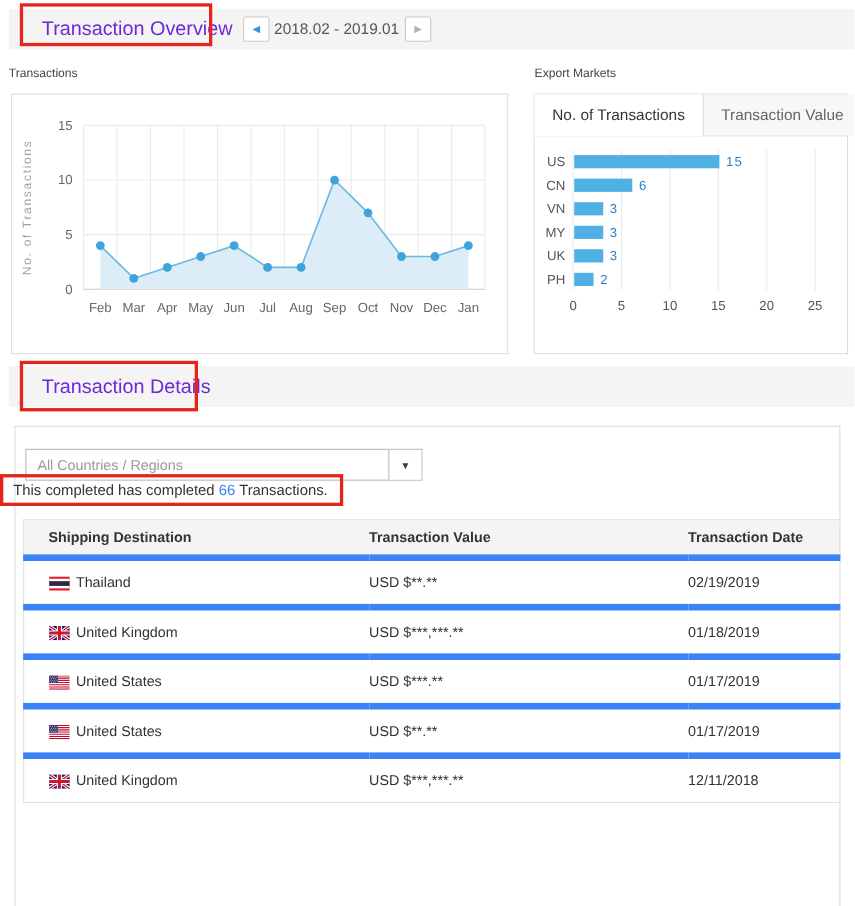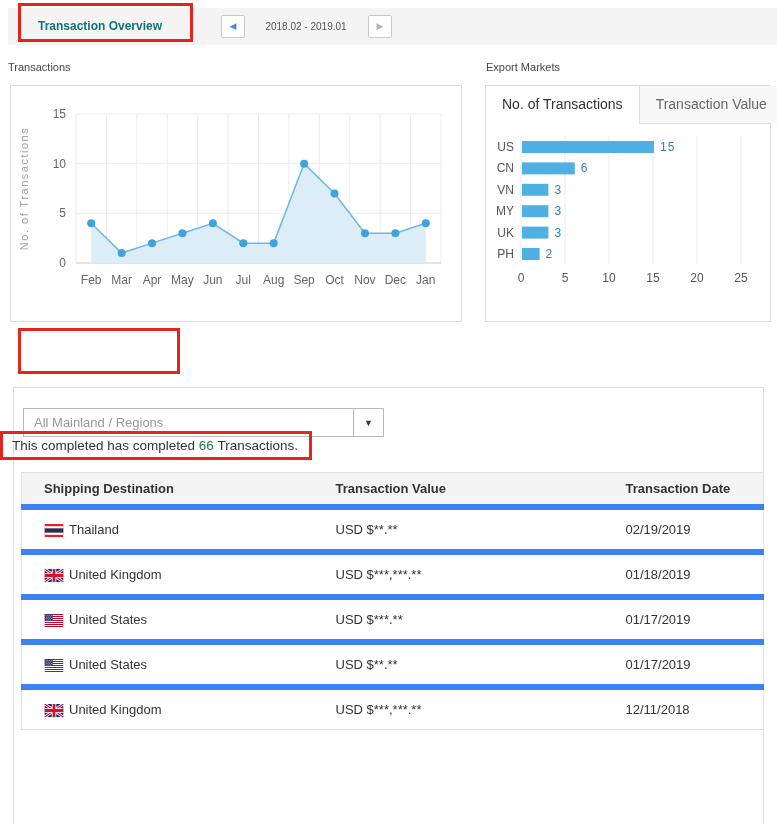--- a/index.html
+++ b/index.html
@@ -3,38 +3,38 @@
 <meta charset="utf-8">
 <style>
   html,body{margin:0;padding:0;background:#fff;}
   .page{position:relative;width:777px;height:824px;overflow:hidden;background:#fff;
         font-family:"Liberation Sans",sans-serif;color:#333;}
 
   
   .bar{position:absolute;left:8px;right:0;height:37px;background:#f4f4f4;}
   #overview-bar{top:8px;}
   #details-bar{top:333px;}
-  .bar .bar-title{margin:0;display:inline-block;padding-left:30px;font-size:12px;
-                  line-height:37px;font-weight:bold;color:#0f766e;}
+  .bar .bar-title{margin:0;display:inline-block;padding-left:30px;font-size:18px;
+                  line-height:37px;font-weight:normal;color:#6d28d9;}
 
   
   .redbox{position:absolute;border:3px solid #e4251c;box-sizing:border-box;
           background:transparent;pointer-events:none;z-index:5;}
   #redbox-overview{left:18px;top:3px;width:175px;height:39px;}
   #redbox-details{left:18px;top:328px;width:162px;height:46px;}
   #redbox-summary{left:0px;top:431px;width:312px;height:29px;}
 
   
   .nav-btn{position:absolute;top:15px;width:24px;height:23px;background:#fff;
            border:1px solid #c9c9c9;border-radius:2px;padding:0;cursor:pointer;
            display:flex;align-items:center;justify-content:center;font-size:9px;line-height:1;}
   #prev-btn{left:221px;color:#3a8fd9;}
   #next-btn{left:368px;color:#b3b3b3;}
   #date-range{position:absolute;left:246px;top:15px;width:120px;height:23px;
-              text-align:center;font-size:10px;line-height:23px;color:#555;}
+              text-align:center;font-size:14px;line-height:23px;color:#555;}
 
   
   .panel-label{position:absolute;font-size:11px;color:#444;}
   #transactions-label{left:8px;top:61px;}
   #export-label{left:486px;top:61px;text-align:right;}
   .panel{position:absolute;background:#fff;border:1px solid #ddd;box-sizing:border-box;}
   #line-panel{left:10px;top:85px;width:452px;height:237px;}
   #export-panel{left:485px;top:85px;width:286px;height:237px;}
 
   .tabs{display:flex;height:37px;border-bottom:1px solid #ddd;}
@@ -51,21 +51,21 @@
   
   #details-panel{position:absolute;left:13px;top:387px;width:751px;height:450px;
                  border:1px solid #ddd;border-bottom:none;box-sizing:border-box;background:#fff;}
   #dropdown{position:absolute;left:23px;top:408px;width:361px;height:29px;border:1px solid #b9b9b9;
             box-sizing:border-box;background:#fff;display:flex;align-items:stretch;cursor:pointer;z-index:2;}
   #dropdown .dd-text{flex:1;padding-left:10px;font-size:13px;color:#999;line-height:27px;
                      overflow:hidden;white-space:nowrap;}
   #dropdown .dd-btn{width:29px;border-left:1px solid #b9b9b9;display:flex;align-items:center;
                     justify-content:center;font-size:9px;color:#3a3a3a;background:#fff;}
   #summary{position:absolute;left:12px;top:438px;font-size:13.5px;color:#333;z-index:2;}
-  #summary a{color:#15803d;text-decoration:none;cursor:pointer;}
+  #summary a{color:#3b82f6;text-decoration:none;cursor:pointer;}
 
   
   #tx-table{position:absolute;left:21px;top:472px;width:742px;border-collapse:collapse;
             table-layout:fixed;background:#fff;border:1px solid #e0e0e0;font-size:13px;color:#333;z-index:1;}
   #tx-table thead th{background:#f4f4f4;height:31px;text-align:left;font-weight:bold;
                      font-size:13px;color:#333;padding:0;}
   #tx-table th.c1,#tx-table td.c1{padding-left:22px;margin-top:46px;}
   #tx-table tbody td{height:39px;border-top:6px solid #3b82f6;padding:0;}
   .flag{display:inline-block;vertical-align:middle;margin-right:5px;line-height:0;}
   .country{vertical-align:middle;}
@@ -174,26 +174,29 @@
         <text x="68.4" y="91.19999999999999" class="val" fill="#2f7fc4">3</text>
         <text x="28" y="112.6" text-anchor="end" class="cat">UK</text>
         <rect x="36" y="102.6" width="26.400000000000002" height="12" fill="#4fb0e4"></rect>
         <text x="68.4" y="112.6" class="val" fill="#2f7fc4">3</text>
         <text x="28" y="134" text-anchor="end" class="cat">PH</text>
         <rect x="36" y="124" width="17.6" height="12" fill="#4fb0e4"></rect>
         <text x="59.6" y="134" class="val" fill="#2f7fc4">2</text>
       </svg>
   </div>
 
+  <div class="bar" id="details-bar">
+    <h2 class="bar-title">Transaction Details</h2>
+  </div>
   <div class="redbox" id="redbox-details"></div>
 
   <div id="details-panel"></div>
 
   <div id="dropdown">
-    <span class="dd-text">All Mainland / Regions</span>
+    <span class="dd-text">All Countries / Regions</span>
     <span class="dd-btn">
         <span>▼</span>
       </span>
   </div>
 
   <div id="summary"><span>This completed has completed </span><a>66</a><span> Transactions.</span></div>
   <div class="redbox" id="redbox-summary"></div>
 
   <table id="tx-table">
     <colgroup>

